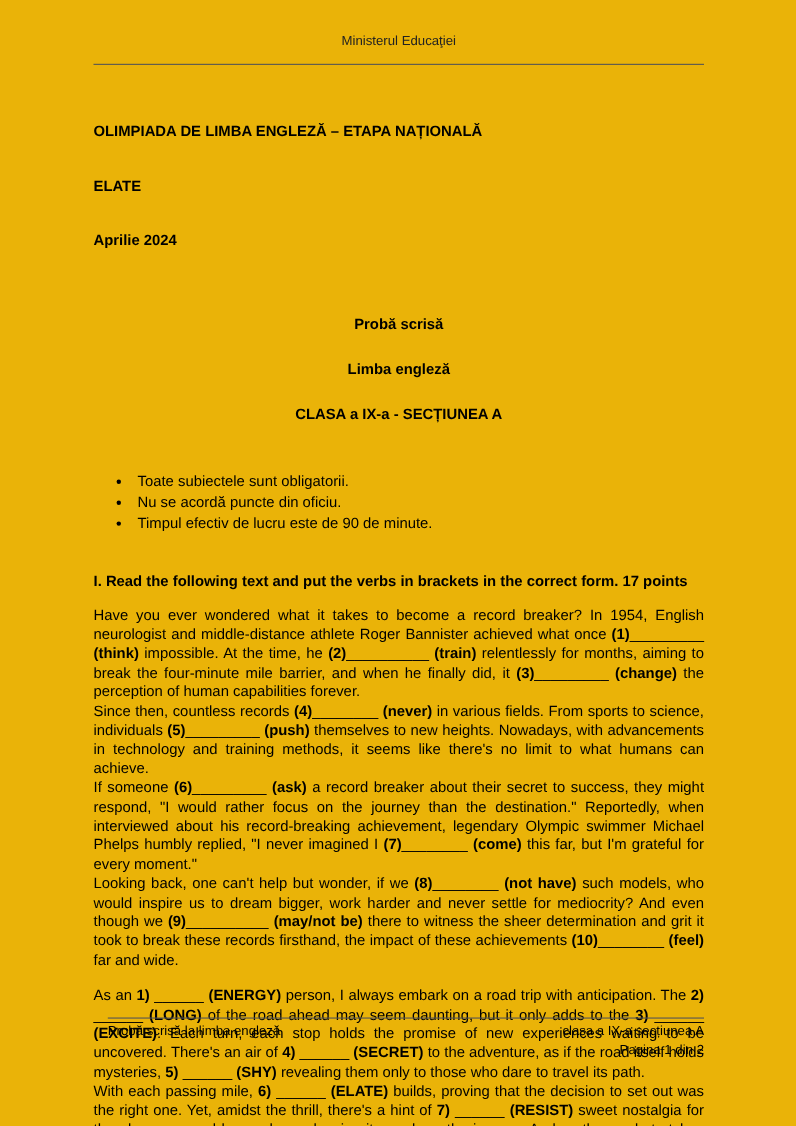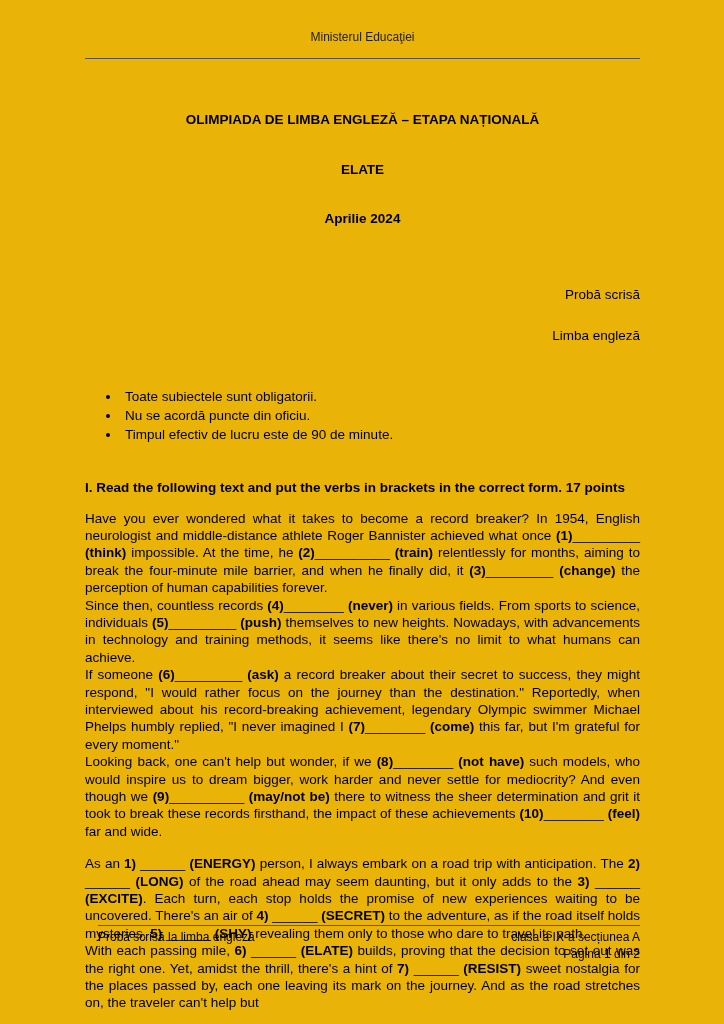--- a/index.html
+++ b/index.html
@@ -26,28 +26,28 @@
     font-size: 12px;
     color: #222;
   }
   .header-rule {
     border: none;
     border-top: 1px solid #555;
     margin: 14px 0 0 0;
   }
   .title-block {
     margin-top: 20px;
-    text-align: center;
+    text-align: left;
     font-weight: bold;
     line-height: 16.5px;
     white-space: pre-wrap;
   }
   .subtitle {
-    text-align: right;
-    font-weight: normal;
+    text-align: center;
+    font-weight: bold;
     margin-top: 26px;
   }
   .subtitle.tight {
   }
   ul.instructions {
     margin: 44px 0 0 0;
     padding-left: 36px;
     font-weight: normal;
     line-height: 19px;
   }
@@ -104,20 +104,21 @@
     <hr class="header-rule">
 
     <div class="title-block">
       <div>OLIMPIADA DE LIMBA ENGLEZĂ – ETAPA NAȚIONALĂ</div>
       <div>ELATE</div>
       <div>Aprilie 2024</div>
     </div>
 
     <div class="subtitle">Probă scrisă</div>
     <div class="subtitle tight">Limba engleză</div>
+    <div class="subtitle tight">CLASA a IX-a - SECȚIUNEA A</div>
 
     <ul class="instructions">
       <li>Toate subiectele sunt obligatorii.</li>
       <li>Nu se acordă puncte din oficiu.</li>
       <li>Timpul efectiv de lucru este de 90 de minute.</li>
     </ul>
 
     <div class="section-heading">I. Read the following text and put the verbs in brackets in the correct form. 17 points</div>
     <div class="section-body">
         <div class="para"><span>Have you ever wondered what it takes to become a record breaker? In 1954, English neurologist and middle-distance athlete Roger Bannister achieved what once </span><b>(1)</b><span>_________ </span><b>(think)</b><span> impossible. At the time, he </span><b>(2)</b><span>__________ </span><b>(train)</b><span> relentlessly for months, aiming to break the four-minute mile barrier, and when he finally did, it </span><b>(3)</b><span>_________ </span><b>(change)</b><span> the perception of human capabilities forever.</span></div>

